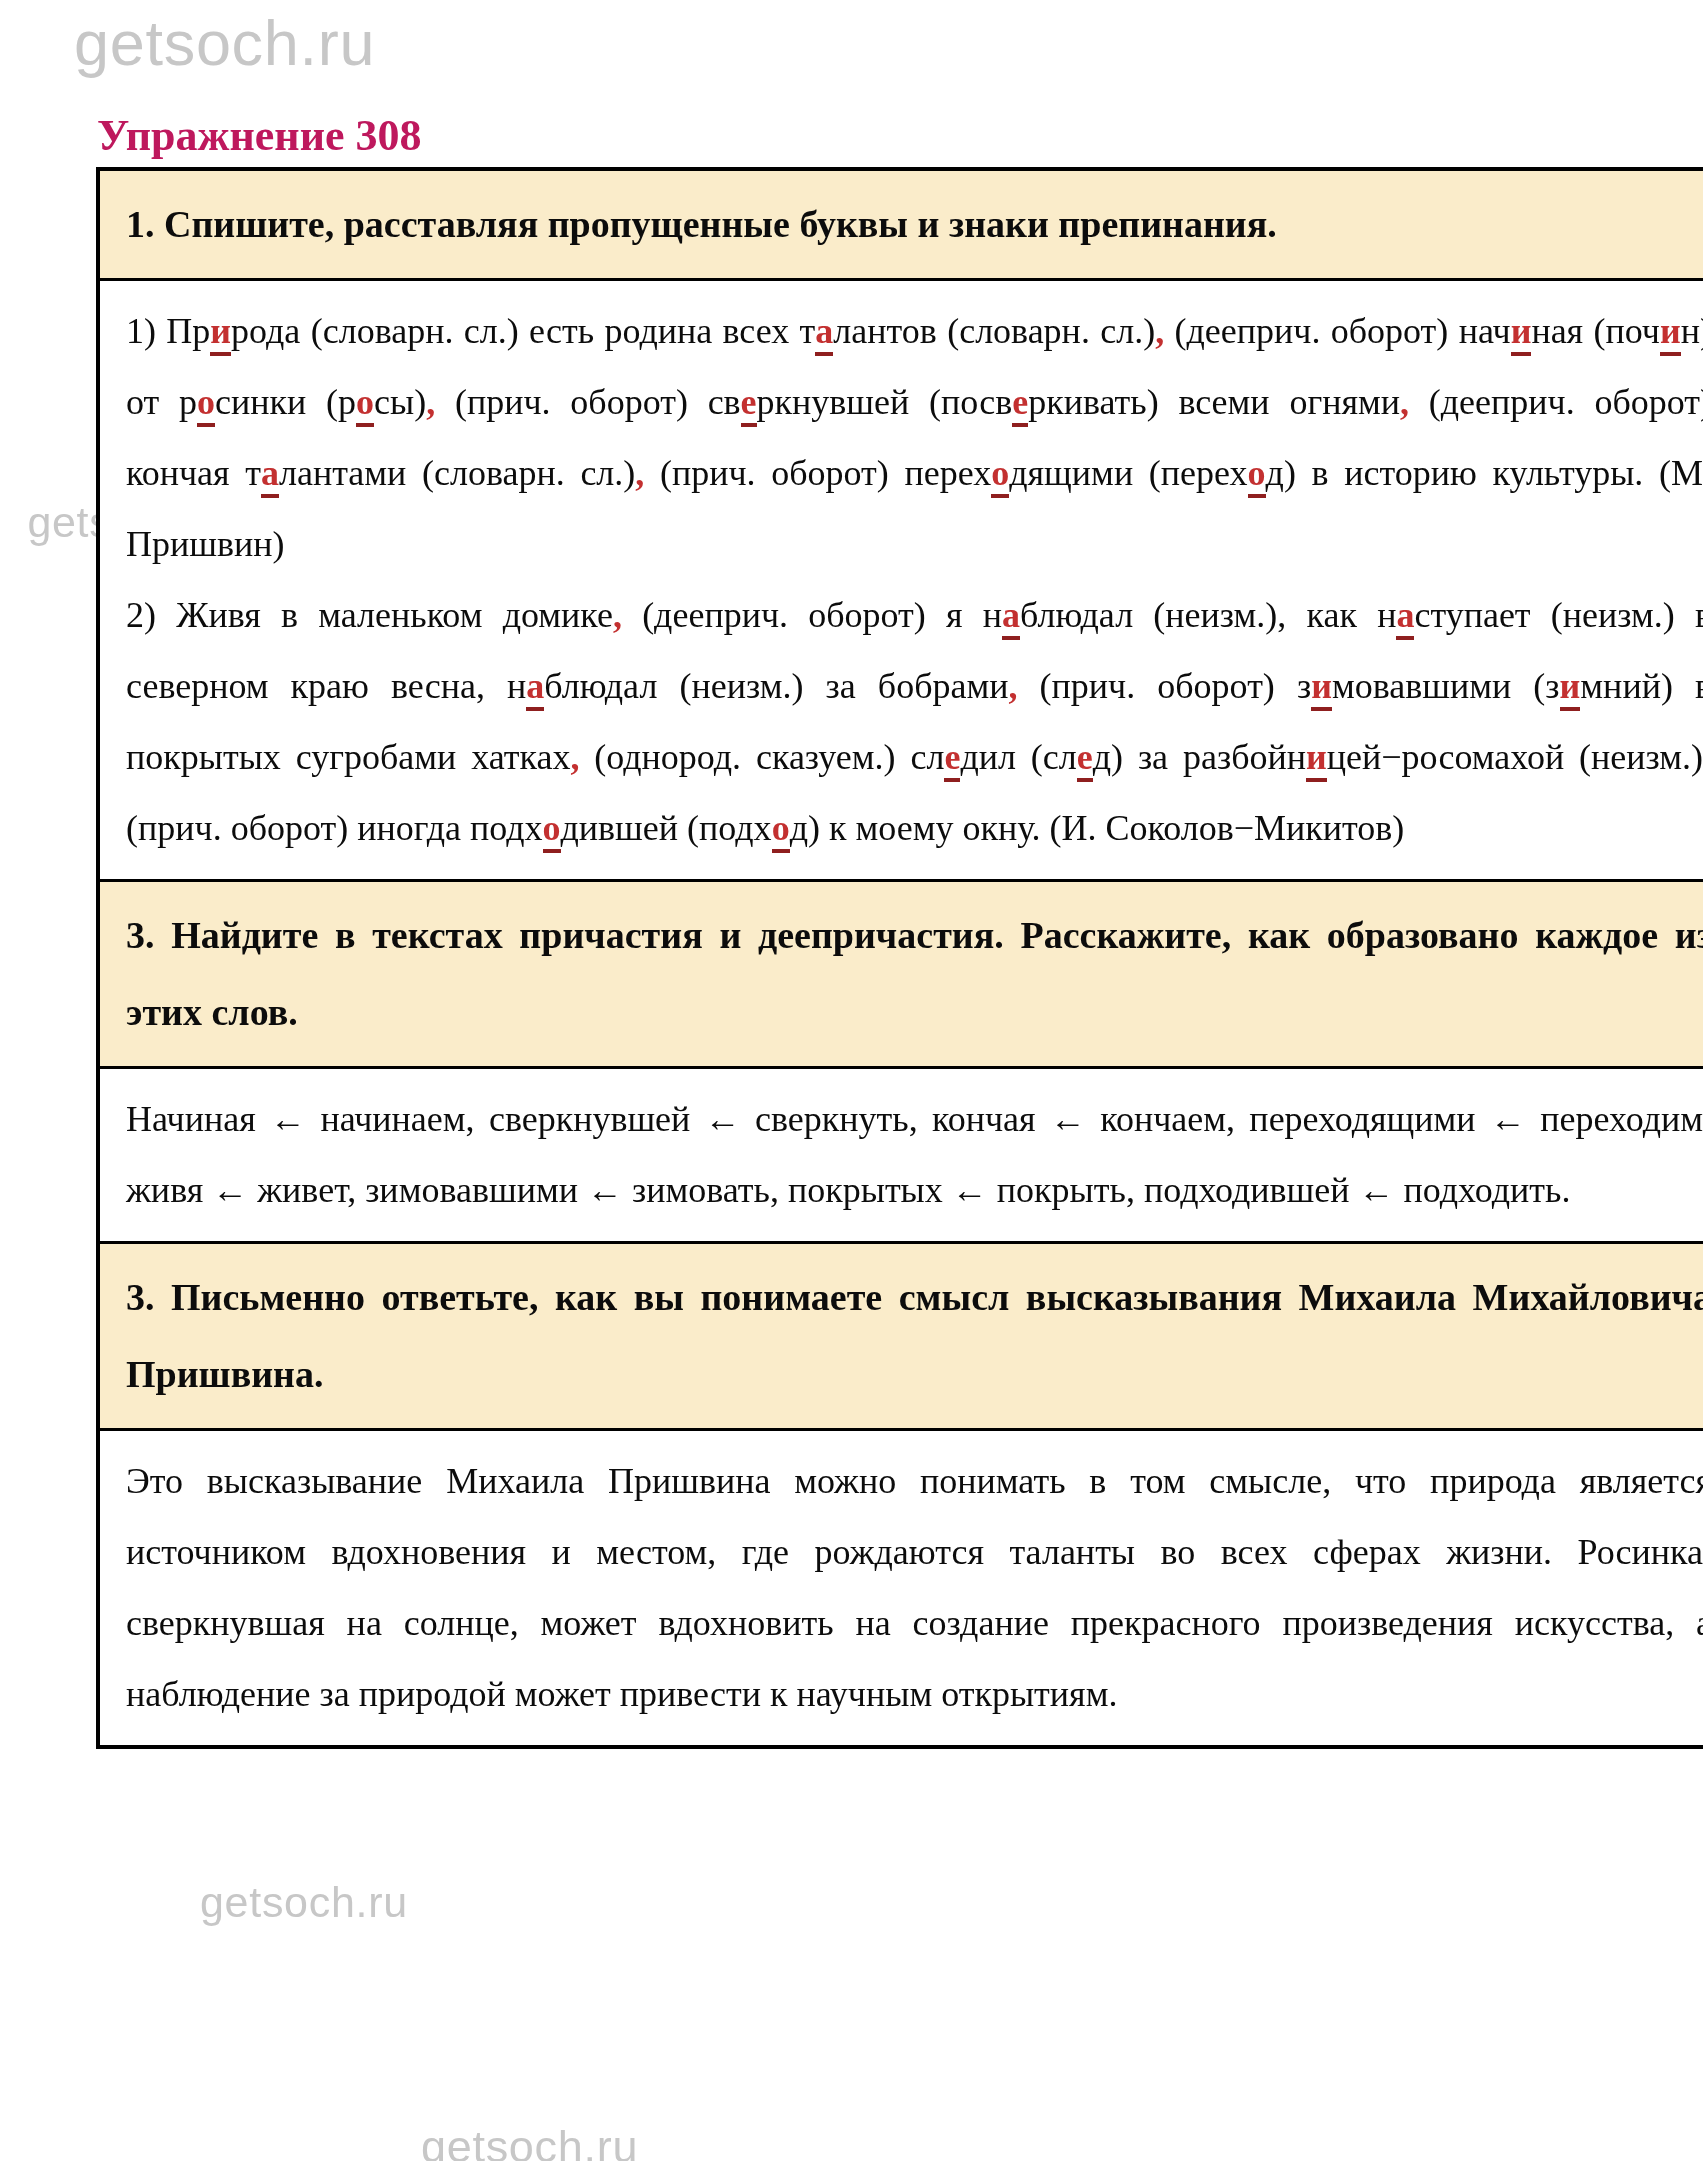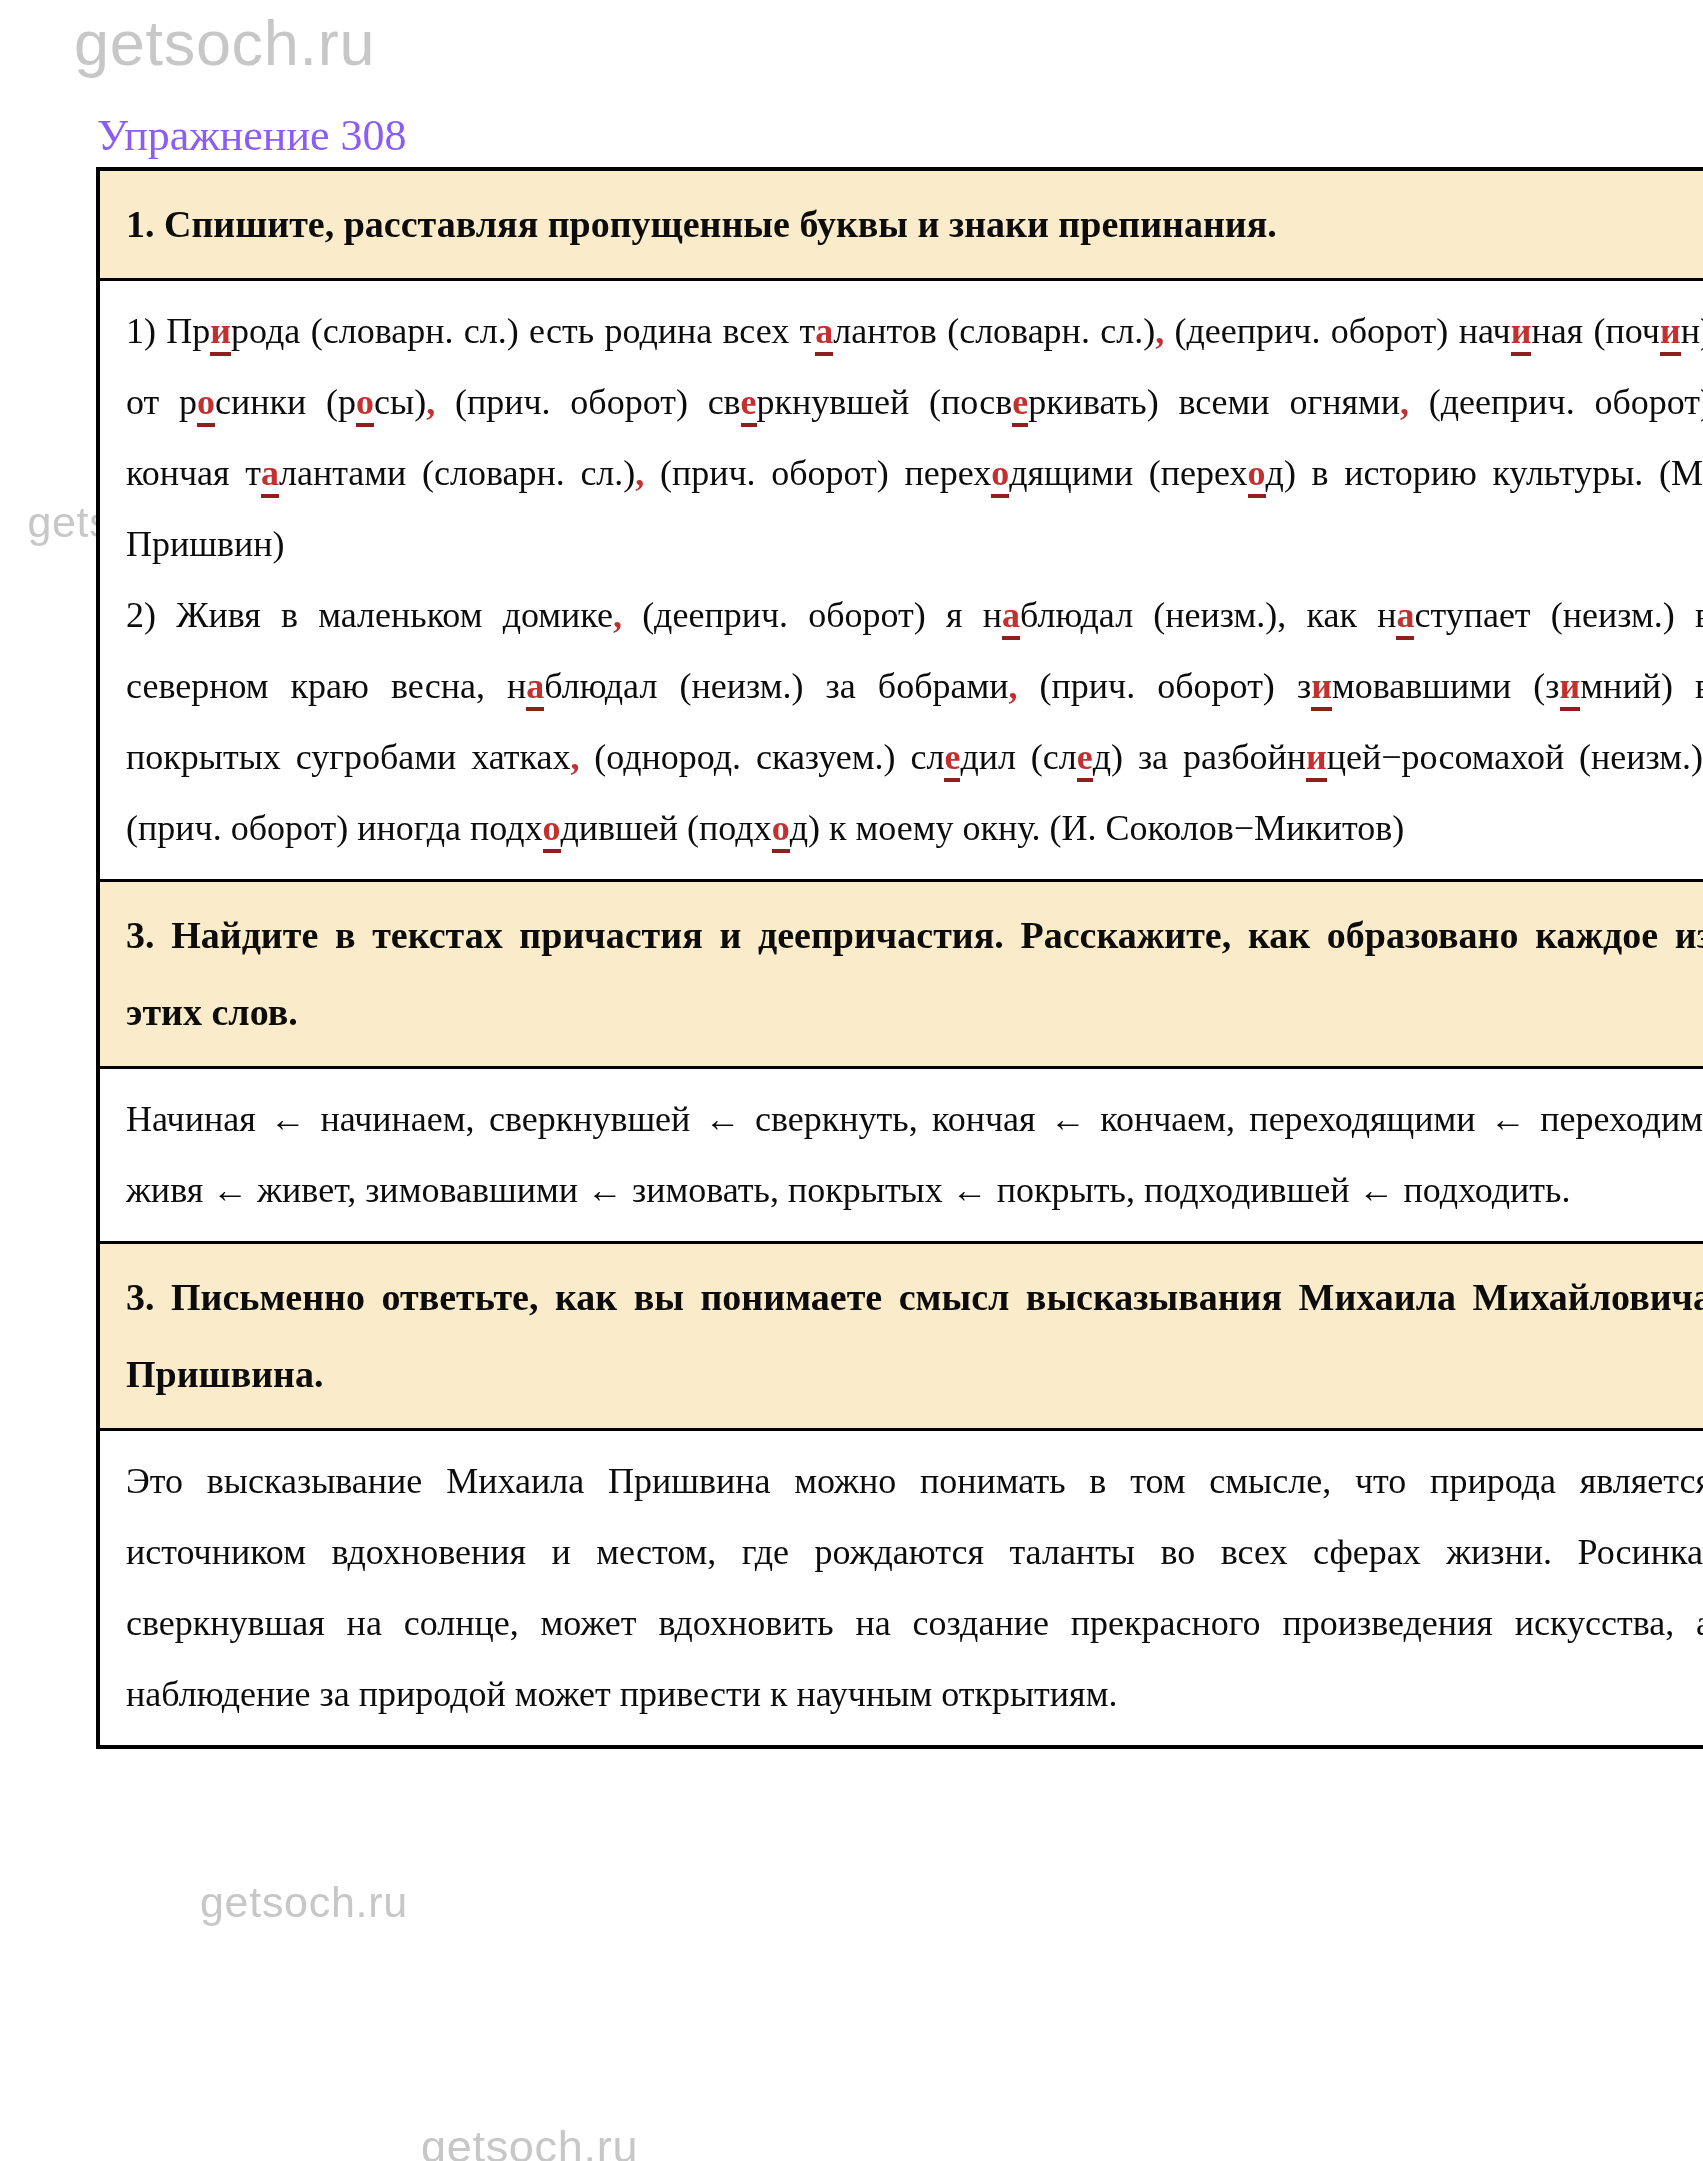--- a/index.html
+++ b/index.html
@@ -16,22 +16,22 @@
     font-family:"Liberation Sans", sans-serif;
     color:#c7c7c7;
     white-space:nowrap;
     user-select:none;
     letter-spacing:0.7px;
   }
   .title {
     position:absolute;
     left:97px; top:110px;
     font-size:44px;
-    font-weight:normal;
-    color:#8b5cf6;
+    font-weight:bold;
+    color:#be185d;
   }
   .extable {
     position:absolute;
     left:96px; top:167px;
     width:1646px;
     border:4.1px solid #000000;
     box-sizing:border-box;
     background:#1d4ed8;
   }
   .row { padding:15px 26px; box-sizing:border-box; }

